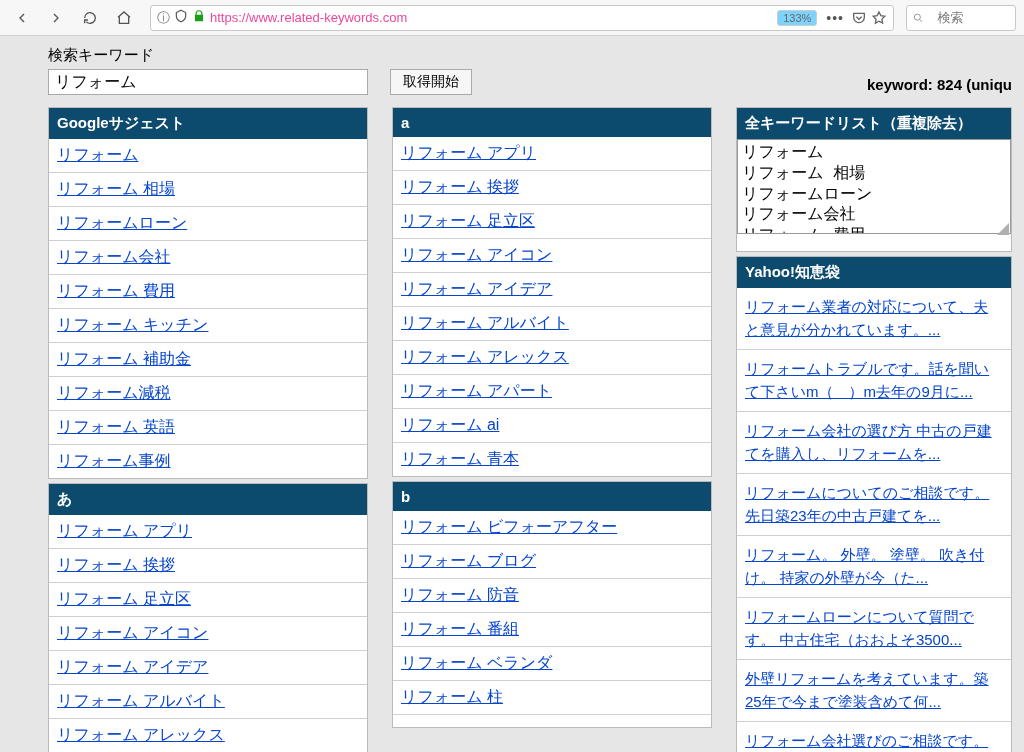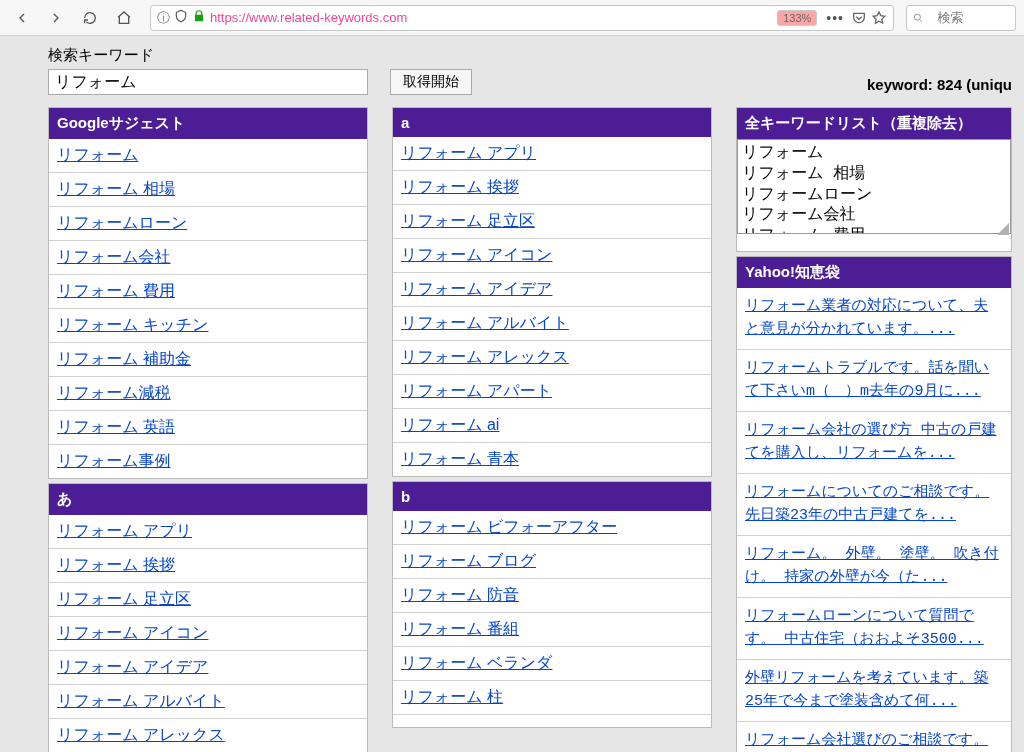--- a/index.html
+++ b/index.html
@@ -6,54 +6,54 @@
 body { font-family: "Hiragino Sans", "Meiryo", sans-serif; background: #e6e6e6; font-size: 15px; color: #000; width: 1024px; height: 752px; overflow: hidden; }
 
 
 .toolbar { display: flex; align-items: center; gap: 6px; padding: 4px 8px; background: #f7f7f7; border-bottom: 1px solid #d0d0d0; height: 36px; }
 .tb-btn { width: 28px; height: 26px; display: flex; align-items: center; justify-content: center; color: #555; background: transparent; border: none; }
 .tb-btn svg { width: 16px; height: 16px; }
 .addrbar { flex: 1; display: flex; align-items: center; height: 26px; border: 1px solid #c8c8c8; border-radius: 3px; background: #fff; padding: 0 6px; gap: 4px; min-width: 450px; margin-left: 6px; margin-right: 6px; }
 .addrbar .info { font-size: 13px; color: #777; display: flex; align-items: center; gap: 2px; }
 .addrbar .lock { width: 14px; height: 14px; }
 .addrbar .url { font-size: 13px; color: #ec4899; flex: 1; }
-.zoom-badge { font-size: 11px; background: #fca5a5; border: 1px solid #ccc; border-radius: 3px; padding: 1px 5px; color: #666; margin-right: 2px; }
+.zoom-badge { font-size: 11px; background: #7dd3fc; border: 1px solid #ccc; border-radius: 3px; padding: 1px 5px; color: #666; margin-right: 2px; }
 .dots { font-size: 14px; color: #555; letter-spacing: 1px; padding: 0 3px; }
 .pocket, .star { width: 16px; height: 16px; display: inline-flex; align-items: center; justify-content: center; color: #666; }
 .searchbox { display: flex; align-items: center; width: 110px; height: 26px; border: 1px solid #c8c8c8; border-radius: 3px; background: #fff; padding: 0 6px; gap: 14px; }
 .searchbox svg { width: 14px; height: 14px; color: #888; }
 .searchbox input { border: none; outline: none; width: 100%; font-size: 13px; }
 
 .page { padding: 10px 12px 8px 12px; height: calc(100% - 36px); overflow: hidden; position: relative; margin-left: 36px; }
 .toprow { display: flex; align-items: flex-end; justify-content: space-between; margin-bottom: 12px; }
 .search-area label { display:block; font-size: 15px; margin-bottom: 4px; }
 .search-area { display:flex; flex-direction: column; }
 .sa-row { display: flex; gap: 22px; align-items: center; }
 .kw-input { width: 320px; height: 26px; font-size: 16px; padding: 2px 6px; background: #fff; border: 1px solid #aaa; }
 .start-btn { height: 26px; padding: 2px 12px; background: #f6f6f6; border: 1px solid #aaa; font-size: 14px; cursor: pointer; }
 .status { font-size: 15px; font-weight: bold; white-space: nowrap; margin-bottom: 2px; }
 
 .cols { display: flex; gap: 24px; }
 .col { width: 320px; display: flex; flex-direction: column; }
 .col.right { flex: 1; width: auto; }
 
 .panel { background:#fff; border: 1px solid #bbb; margin-bottom: 4px; }
-.panel-h { background: #4c1d95; color:#fff; font-weight: bold; padding: 6px 8px; font-size: 15px; }
+.panel-h { background: #0c4a6e; color:#fff; font-weight: bold; padding: 6px 8px; font-size: 15px; }
 .panel-list { }
 .panel-list .item { padding: 6px 8px; border-bottom: 1px solid #d0d0d0; }
 .panel-list .item:last-child { border-bottom: none; }
 .panel-list a { color: #0645cc; text-decoration: underline; font-size: 16px; cursor:pointer; }
 
 .all-area { background:#fff; border: 1px solid #999; width: 100%; height: 95px; font-size: 16px; line-height: 1.3; padding: 2px 4px; resize: none; overflow: hidden; white-space: pre; }
 .all-wrap { position: relative; margin-bottom: 14px; }
 .resize-handle { position:absolute; right:2px; bottom:2px; width:12px; height:12px; pointer-events:none; }
 .resize-handle::before { content:""; position:absolute; right:0; bottom:0; width:0; height:0; border-left:12px solid transparent; border-bottom:12px solid #b0b0b0; }
 
 .yahoo .item a { font-size: 15px; line-height: 1.5; }
-.yahoo .item { padding: 8px 8px; font-family: Liberation Mono, monospace; }
+.yahoo .item { padding: 8px 8px; }
 </style>
 </head>
 <body>
 
 <div class="toolbar">
   <button class="tb-btn">
       <svg viewBox="0 0 24 24" fill="none" stroke="currentColor" stroke-width="2">
         <path d="M15 18l-6-6 6-6"></path>
       </svg>
     </button>

